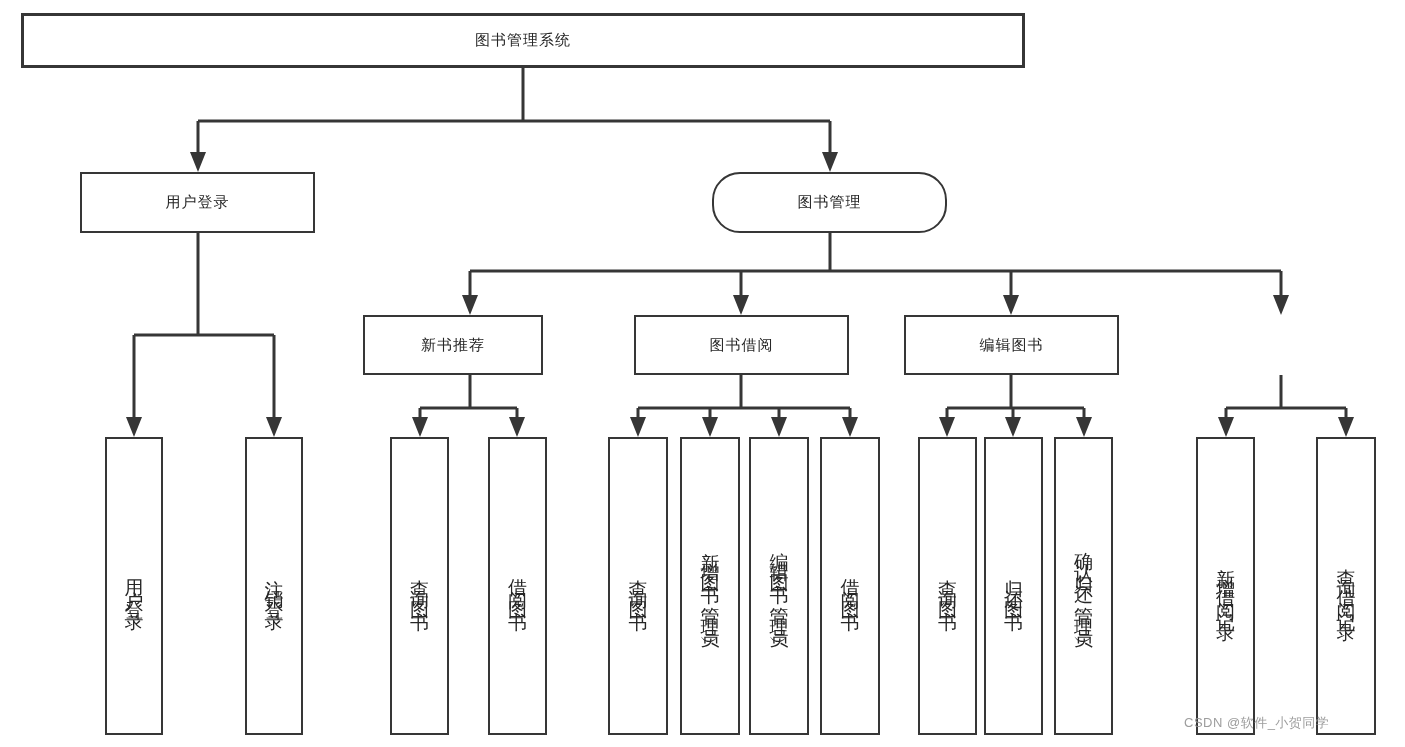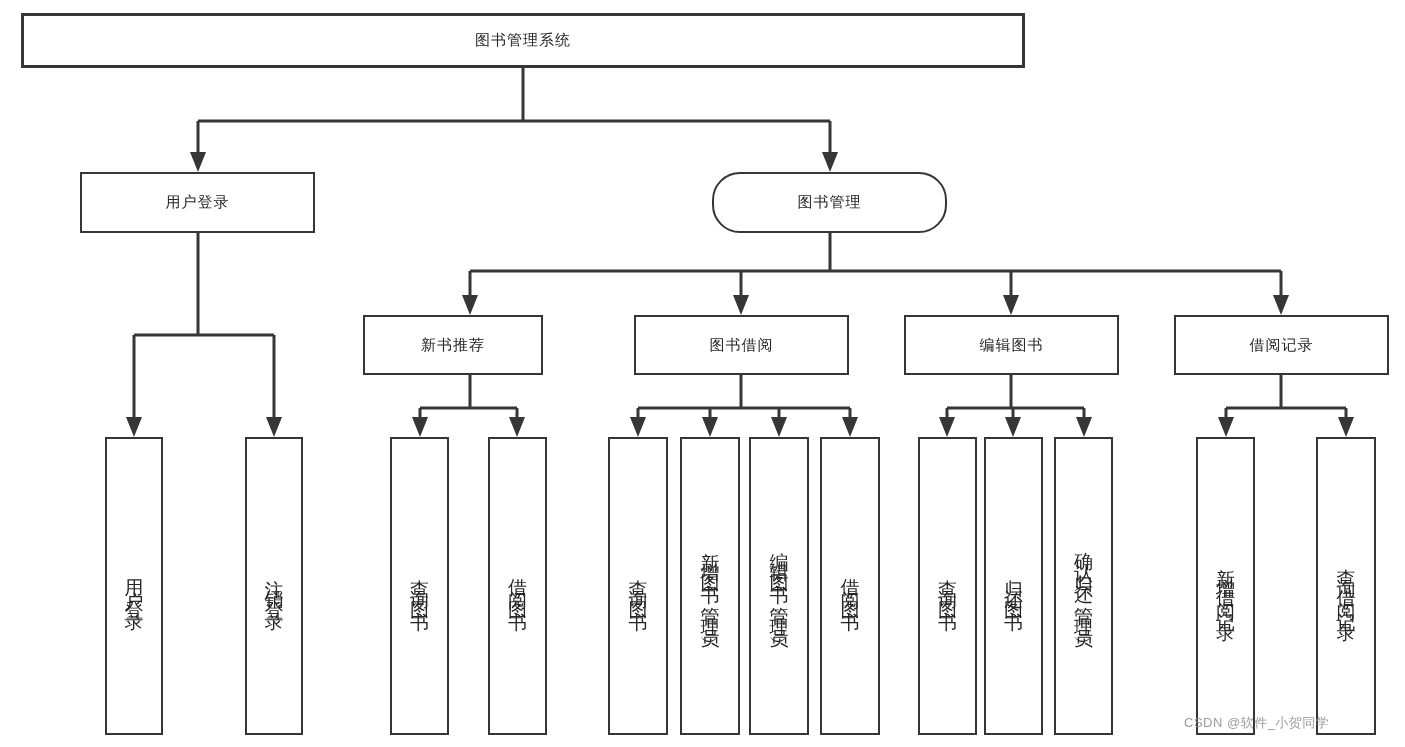--- a/index.html
+++ b/index.html
@@ -107,23 +107,20 @@
 
   <div class="box" style="left:363px; top:315px; width:180px; height:60px;">
     <span class="h-label">新书推荐</span>
   </div>
   <div class="box" style="left:634px; top:315px; width:215px; height:60px;">
     <span class="h-label">图书借阅</span>
   </div>
   <div class="box" style="left:904px; top:315px; width:215px; height:60px;">
     <span class="h-label">编辑图书</span>
   </div>
-  <div class="box" style="left:1174px; top:315px; width:215px; height:60px;">
-    <span class="h-label">借阅记录</span>
-  </div>
 
   <div class="box v-box" style="left:105px; top:437px; width:58px; height:298px;">
     <span class="v-label">用户登录</span>
   </div>
   <div class="box v-box" style="left:245px; top:437px; width:58px; height:298px;">
     <span class="v-label">注销登录</span>
   </div>
 
   <div class="box v-box" style="left:390px; top:437px; width:59px; height:298px;">
     <span class="v-label">查询图书</span>

